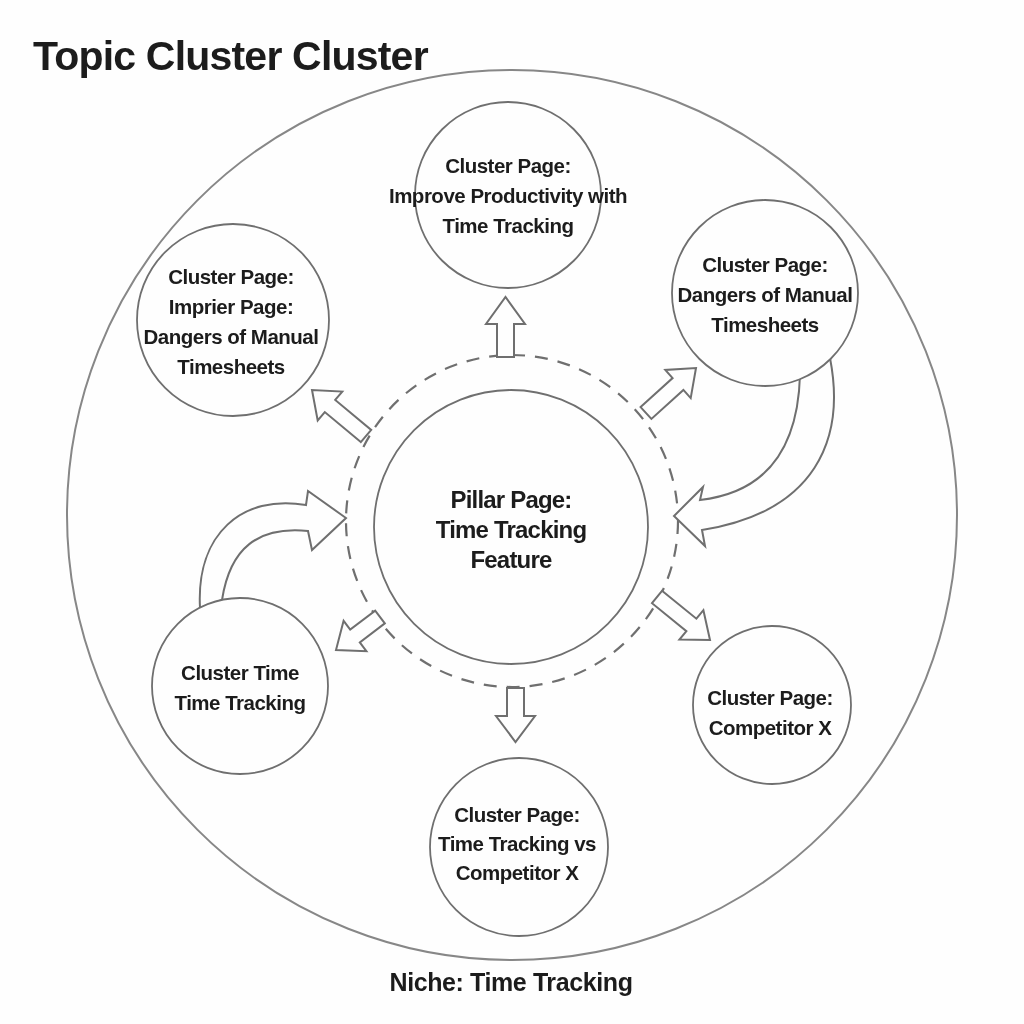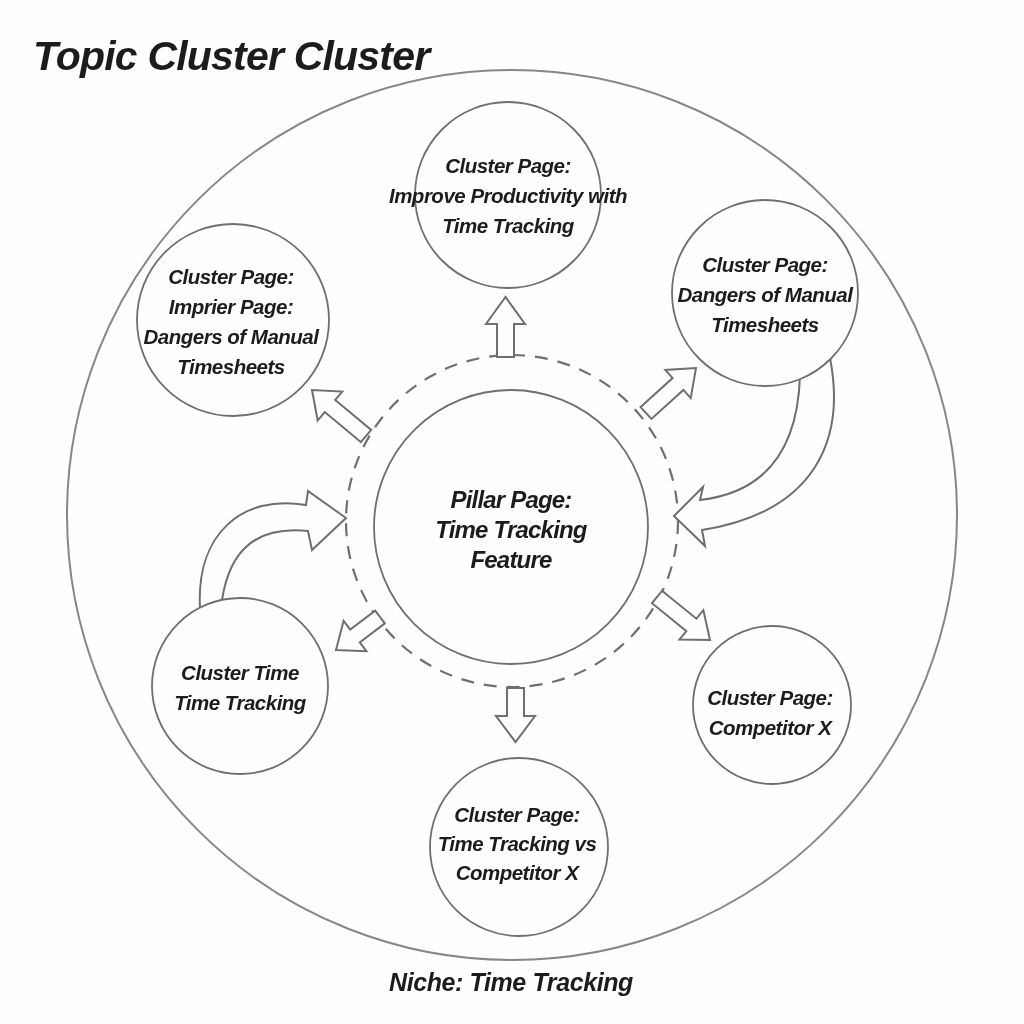--- a/index.html
+++ b/index.html
@@ -13,21 +13,20 @@
     padding: 0;
     background: var(--background);
   }
   .stage {
     position: relative;
     width: 1024px;
     height: 1024px;
     background: var(--background);
     overflow: hidden;
     font-family: "Liberation Sans", "DejaVu Sans", sans-serif;
-    font-style: italic;
   }
   svg { display: block; }
 
   .outer-ring {
     fill: none;
     stroke: var(--outer_circle_color);
     stroke-width: 2;
   }
   .dashed-ring {
     fill: none;

